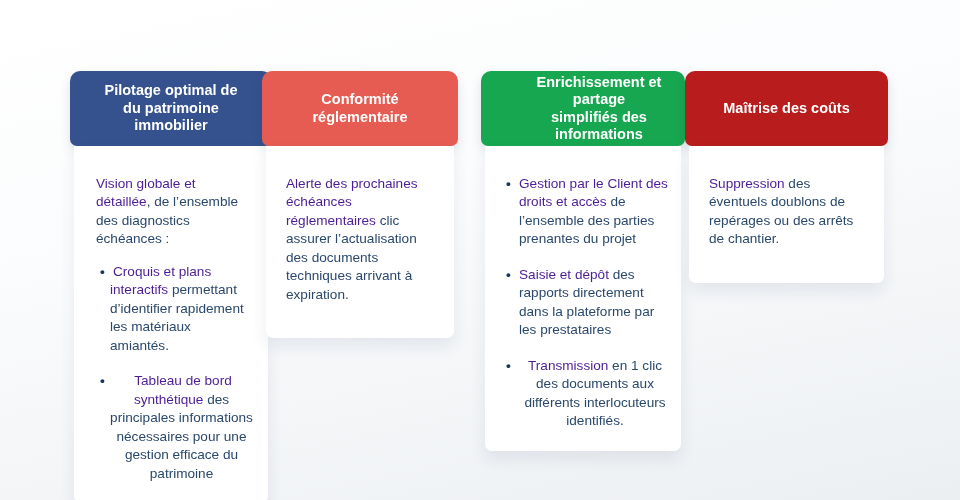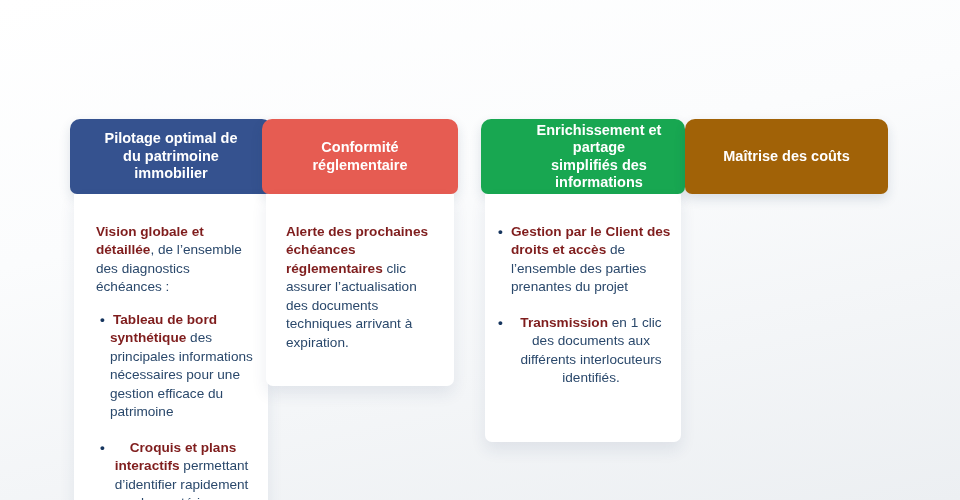--- a/index.html
+++ b/index.html
@@ -2,21 +2,21 @@
 <html><head>
 <meta charset="utf-8">
 <style>
   * { margin: 0; padding: 0; box-sizing: border-box; }
   html, body { width: 960px; height: 500px; }
   body {
     font-family: "Liberation Sans", sans-serif;
     background: linear-gradient(168deg, #ffffff 0%, #fbfcfd 38%, #eceff2 100%);
     overflow: hidden;
   }
-  .stage { position: relative; width: 960px; height: 396px; margin-top: 48px; }
+  .stage { position: relative; width: 960px; height: 396px; }
 
   .card { position: absolute; top: 71px; }
   .card-header {
     height: 75px;
     margin: 0 -2px;
     border-radius: 10px 10px 7px 7px;
     color: #ffffff;
     font-weight: 700;
     font-size: 14.5px;
     line-height: 1.2;
@@ -31,82 +31,86 @@
   .card-body {
     background: #ffffff;
     margin: 0 2px;
     border-radius: 0 0 7px 7px;
     box-shadow: 0 8px 16px rgba(30, 58, 95, 0.09);
     padding: 29px 15px 20px 20px;
     font-size: 13.6px;
     line-height: 1.36;
     color: #2a486b;
   }
-  .card-body strong, .b { font-weight: 700; color: #7f1d1d; }
+  .card-body strong, .b { font-weight: 400; color: #4c1d95; }
 
   .intro { margin-bottom: 14px; }
   ul.points { list-style: none; }
   ul.points li { position: relative; padding-left: 14px; margin-bottom: 17px; }
   ul.points li:last-child { margin-bottom: 0; text-align: center; }
   ul.points li::before {
     content: "\2022";
     position: absolute;
     left: 1px; top: 0;
     color: #16355e;
     font-weight: 700;
   }
   .points-tight li { text-indent: 3px; }
 
   
   #card-pilotage       { left: 72px;  width: 198px; }
   #card-pilotage .card-body       { min-height: 300px; padding-left: 22px; }
   #card-conformite     { left: 264px; width: 192px; }
   #card-conformite .card-body     { min-height: 157px; }
   #card-enrichissement { left: 483px; width: 200px; }
-  #card-enrichissement .card-body { min-height: 248px; padding-left: 12px; padding-right: 10px; }
+  #card-enrichissement .card-body { min-height: 248px; padding-left: 20px; padding-right: 10px; }
   #card-enrichissement .card-header { line-height: 1.18; }
   #card-maitrise       { left: 687px; width: 199px; }
   #card-maitrise .card-body       { min-height: 108px; }
 </style>
 </head>
 <body>
 
 <div class="stage">
 
   <div class="card" id="card-pilotage">
     <div class="card-header" style="background-color: rgb(53, 82, 143);">Pilotage optimal de
 du patrimoine
 immobilier</div>
     <div class="card-body">
       <p class="intro"><span class="b">Vision globale et détaillée</span><span>, de l’ensemble des diagnostics échéances :</span></p>
       <ul class="points points-tight">
+        <li><span class="b">Croquis et plans interactifs</span><span> permettant d’identifier rapidement les matériaux amiantés.</span></li>
         <li><span class="b">Tableau de bord synthétique</span><span> des principales informations nécessaires pour une gestion efficace du patrimoine</span></li>
-        <li><span class="b">Croquis et plans interactifs</span><span> permettant d’identifier rapidement les matériaux amiantés.</span></li>
       </ul>
     </div>
   </div>
 
   <div class="card" id="card-conformite">
     <div class="card-header" style="background-color: rgb(230, 92, 82);">Conformité
 réglementaire</div>
     <div class="card-body">
       <p class="intro"><span class="b">Alerte des prochaines échéances réglementaires</span><span> clic assurer l’actualisation des documents techniques arrivant à expiration.</span></p>
     </div>
   </div>
 
   <div class="card" id="card-enrichissement">
     <div class="card-header" style="background-color: rgb(24, 167, 81); padding-left: 40px;">Enrichissement et
 partage
 simplifiés des
 informations</div>
     <div class="card-body">
       <ul class="points">
         <li><span class="b">Gestion par le Client des droits et accès</span><span> de l’ensemble des parties prenantes du projet</span></li>
+        <li><span class="b">Saisie et dépôt</span><span> des rapports directement dans la plateforme par les prestataires</span></li>
         <li><span class="b">Transmission</span><span> en 1 clic des documents aux différents interlocuteurs identifiés.</span></li>
       </ul>
     </div>
   </div>
 
   <div class="card" id="card-maitrise">
-    <div class="card-header" style="background-color: #a16207;">Maîtrise des coûts</div>
+    <div class="card-header" style="background-color: #b91c1c;">Maîtrise des coûts</div>
+    <div class="card-body">
+      <p class="intro"><span class="b">Suppression</span><span> des éventuels doublons de repérages ou des arrêts de chantier.</span></p>
+    </div>
   </div>
 
 </div>
 
 </body></html>

